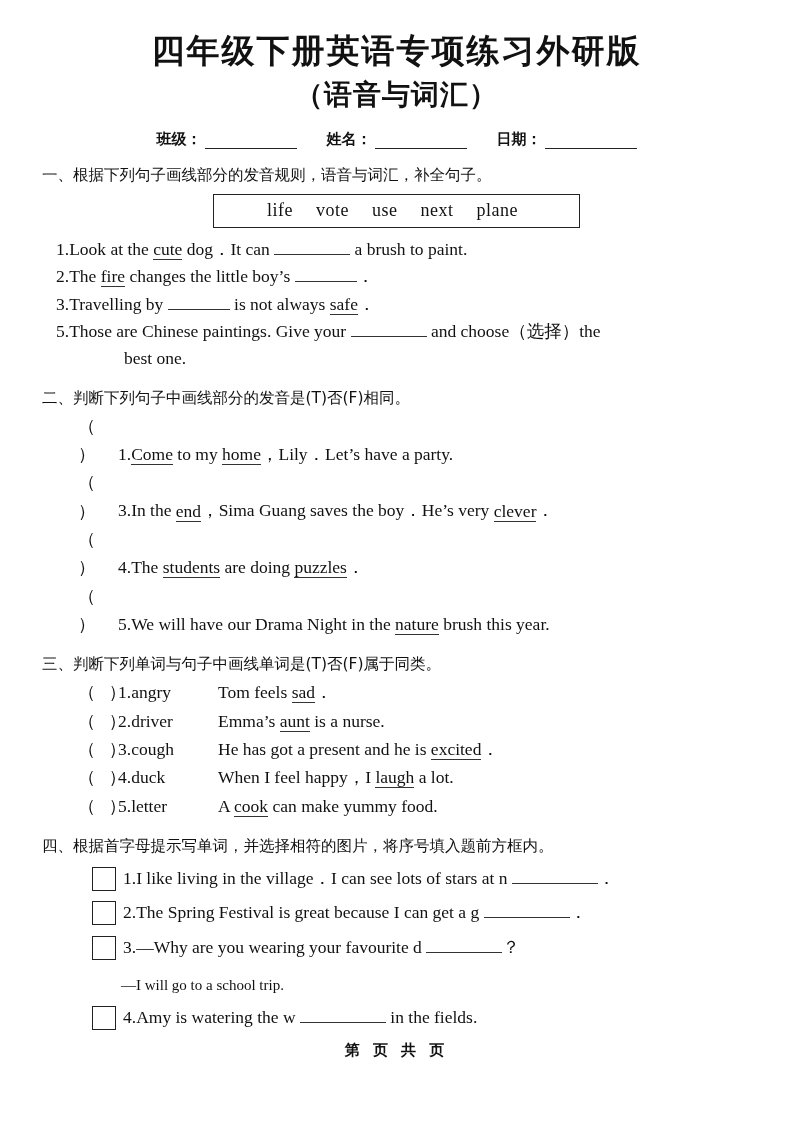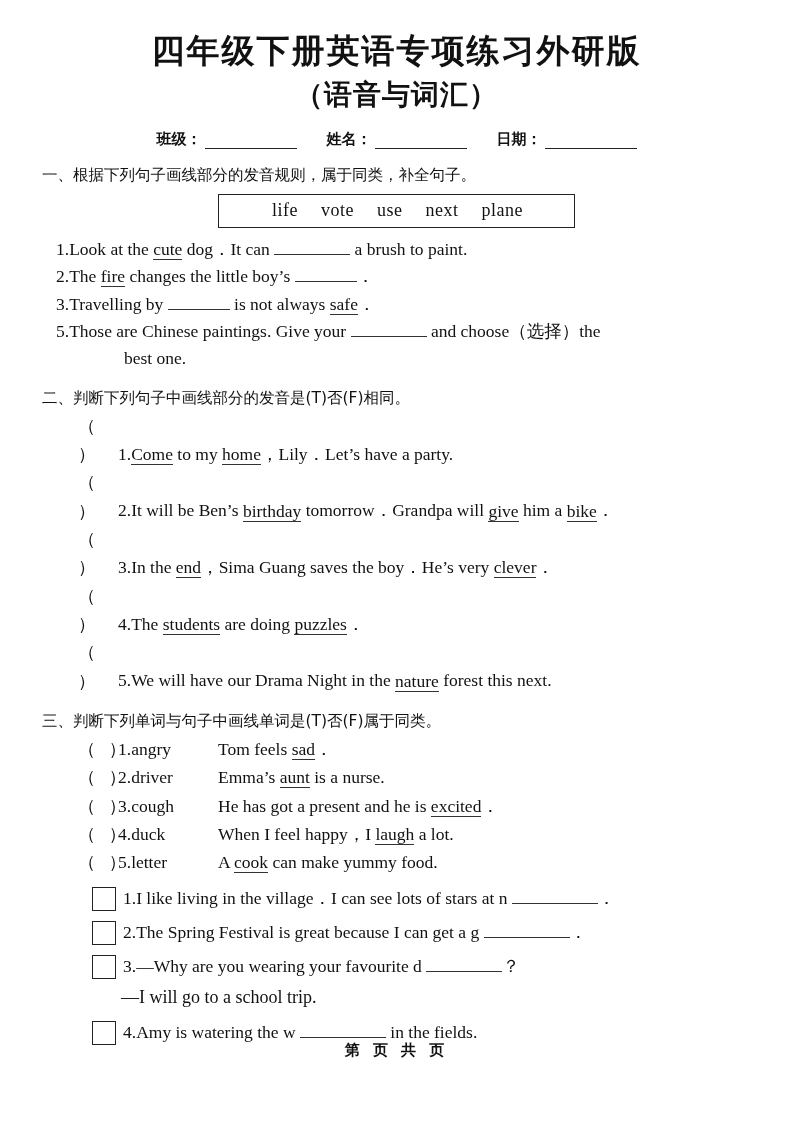--- a/index.html
+++ b/index.html
@@ -70,21 +70,21 @@
     font-size: 15.5px;
     margin-top: 16px;
     margin-bottom: 3px;
     letter-spacing: 0px;
   }
   .wordbank {
     margin: 8px auto 8px auto;
     width: 345px;
     border: 1px solid #222;
     text-align: center;
-    padding: 5px 4px 6px 6px;
+    padding: 5px 14px 6px 6px;
     font-size: 18px;
     letter-spacing: 0.5px;
   }
   .wordbank span {
     display: inline-block;
     margin: 0 9px;
   }
   .q {
     font-size: 17.5px;
     line-height: 1.52;
@@ -141,23 +141,23 @@
     width: 22px;
     height: 22px;
     border: 1.6px solid #222;
     flex: 0 0 auto;
     margin-right: 7px;
     margin-top: 2px;
   }
   .boxrow .txt { flex: 1; }
   .subline {
     padding-left: 79px;
-    font-size: 18px;
+    font-size: 15px;
     line-height: 1.5;
-    margin-top: 4px;
+    margin-top: 14px;
   }
   
   .footer {
     position: absolute;
     left: 0;
     right: 0;
     bottom: 28px;
     text-align: center;
     font-family: "DejaVu Sans", sans-serif;
     font-weight: bold;
@@ -181,21 +181,21 @@
     <div class="info-item">
       <span>姓名：</span>
       <span class="info-rule"></span>
     </div>
     <div class="info-item">
       <span>日期：</span>
       <span class="info-rule"></span>
     </div>
   </div>
 
-  <div class="section-head">一、根据下列句子画线部分的发音规则，属于同类，补全句子。</div>
+  <div class="section-head">一、根据下列句子画线部分的发音规则，语音与词汇，补全句子。</div>
 
   <div class="wordbank">
     <span>life</span>
     <span>vote</span>
     <span>use</span>
     <span>next</span>
     <span>plane</span>
   </div>
 
   <div class="q">
@@ -215,34 +215,31 @@
     <span>5.</span><span>Those are Chinese paintings. Give your </span><span class="blank b-md"></span><span> and choose（选择）the</span>
     <div class="cont">best one.</div>
   </div>
 
   <div class="section-head">二、判断下列句子中画线部分的发音是(T)否(F)相同。</div>
 
   <div class="tf">
     <span class="paren">（<span class="sp"></span>）</span><span>1.</span><span class="u">Come</span><span> to my </span><span class="u">home</span><span>，Lily．Let’s have a party.</span>
   </div>
 
-  <div class="tf">
-    <span class="paren">（<span class="sp"></span>）</span><span>2.</span><span>It will be Ben’s </span><span class="u">birthday</span><span> tomorrow．Grandpa will </span><span class="u">give</span><span> him a </span><span class="u">bike</span><span>．</span>
-  </div>
 
   <div class="tf">
     <span class="paren">（<span class="sp"></span>）</span><span>3.</span><span>In the </span><span class="u">end</span><span>，Sima Guang saves the boy．He’s very </span><span class="u">clever</span><span>．</span>
   </div>
 
   <div class="tf">
     <span class="paren">（<span class="sp"></span>）</span><span>4.</span><span>The </span><span class="u">students</span><span> are doing </span><span class="u">puzzles</span><span>．</span>
   </div>
 
   <div class="tf">
-    <span class="paren">（<span class="sp"></span>）</span><span>5.</span><span>We will have our Drama Night in the </span><span class="u">nature</span><span> forest this next.</span>
+    <span class="paren">（<span class="sp"></span>）</span><span>5.</span><span>We will have our Drama Night in the </span><span class="u">nature</span><span> brush this year.</span>
   </div>
 
   <div class="section-head">三、判断下列单词与句子中画线单词是(T)否(F)属于同类。</div>
 
   <div class="cat">
     <span class="c1">（&nbsp;&nbsp;&nbsp;）</span>
     <span class="c2"><span>1.</span><span>angry</span></span>
     <span class="c3"><span>Tom feels </span><span class="u">sad</span><span>．</span></span>
   </div>
 
@@ -263,20 +260,21 @@
     <span class="c2"><span>4.</span><span>duck</span></span>
     <span class="c3"><span>When I feel happy，I </span><span class="u">laugh</span><span> a lot.</span></span>
   </div>
 
   <div class="cat">
     <span class="c1">（&nbsp;&nbsp;&nbsp;）</span>
     <span class="c2"><span>5.</span><span>letter</span></span>
     <span class="c3"><span>A </span><span class="u">cook</span><span> can make yummy food.</span></span>
   </div>
 
+  <div class="section-head">四、根据首字母提示写单词，并选择相符的图片，将序号填入题前方框内。</div>
 
   <div class="boxrow">
     <span class="sqbox"></span>
     <span class="txt"><span>1.</span><span>I like living in the village．I can see lots of stars at n </span><span class="blank b-lg"></span><span>．</span></span>
   </div>
 
   <div class="boxrow">
     <span class="sqbox"></span>
     <span class="txt"><span>2.</span><span>The Spring Festival is great because I can get a g </span><span class="blank b-lg"></span><span>．</span></span>
   </div>

